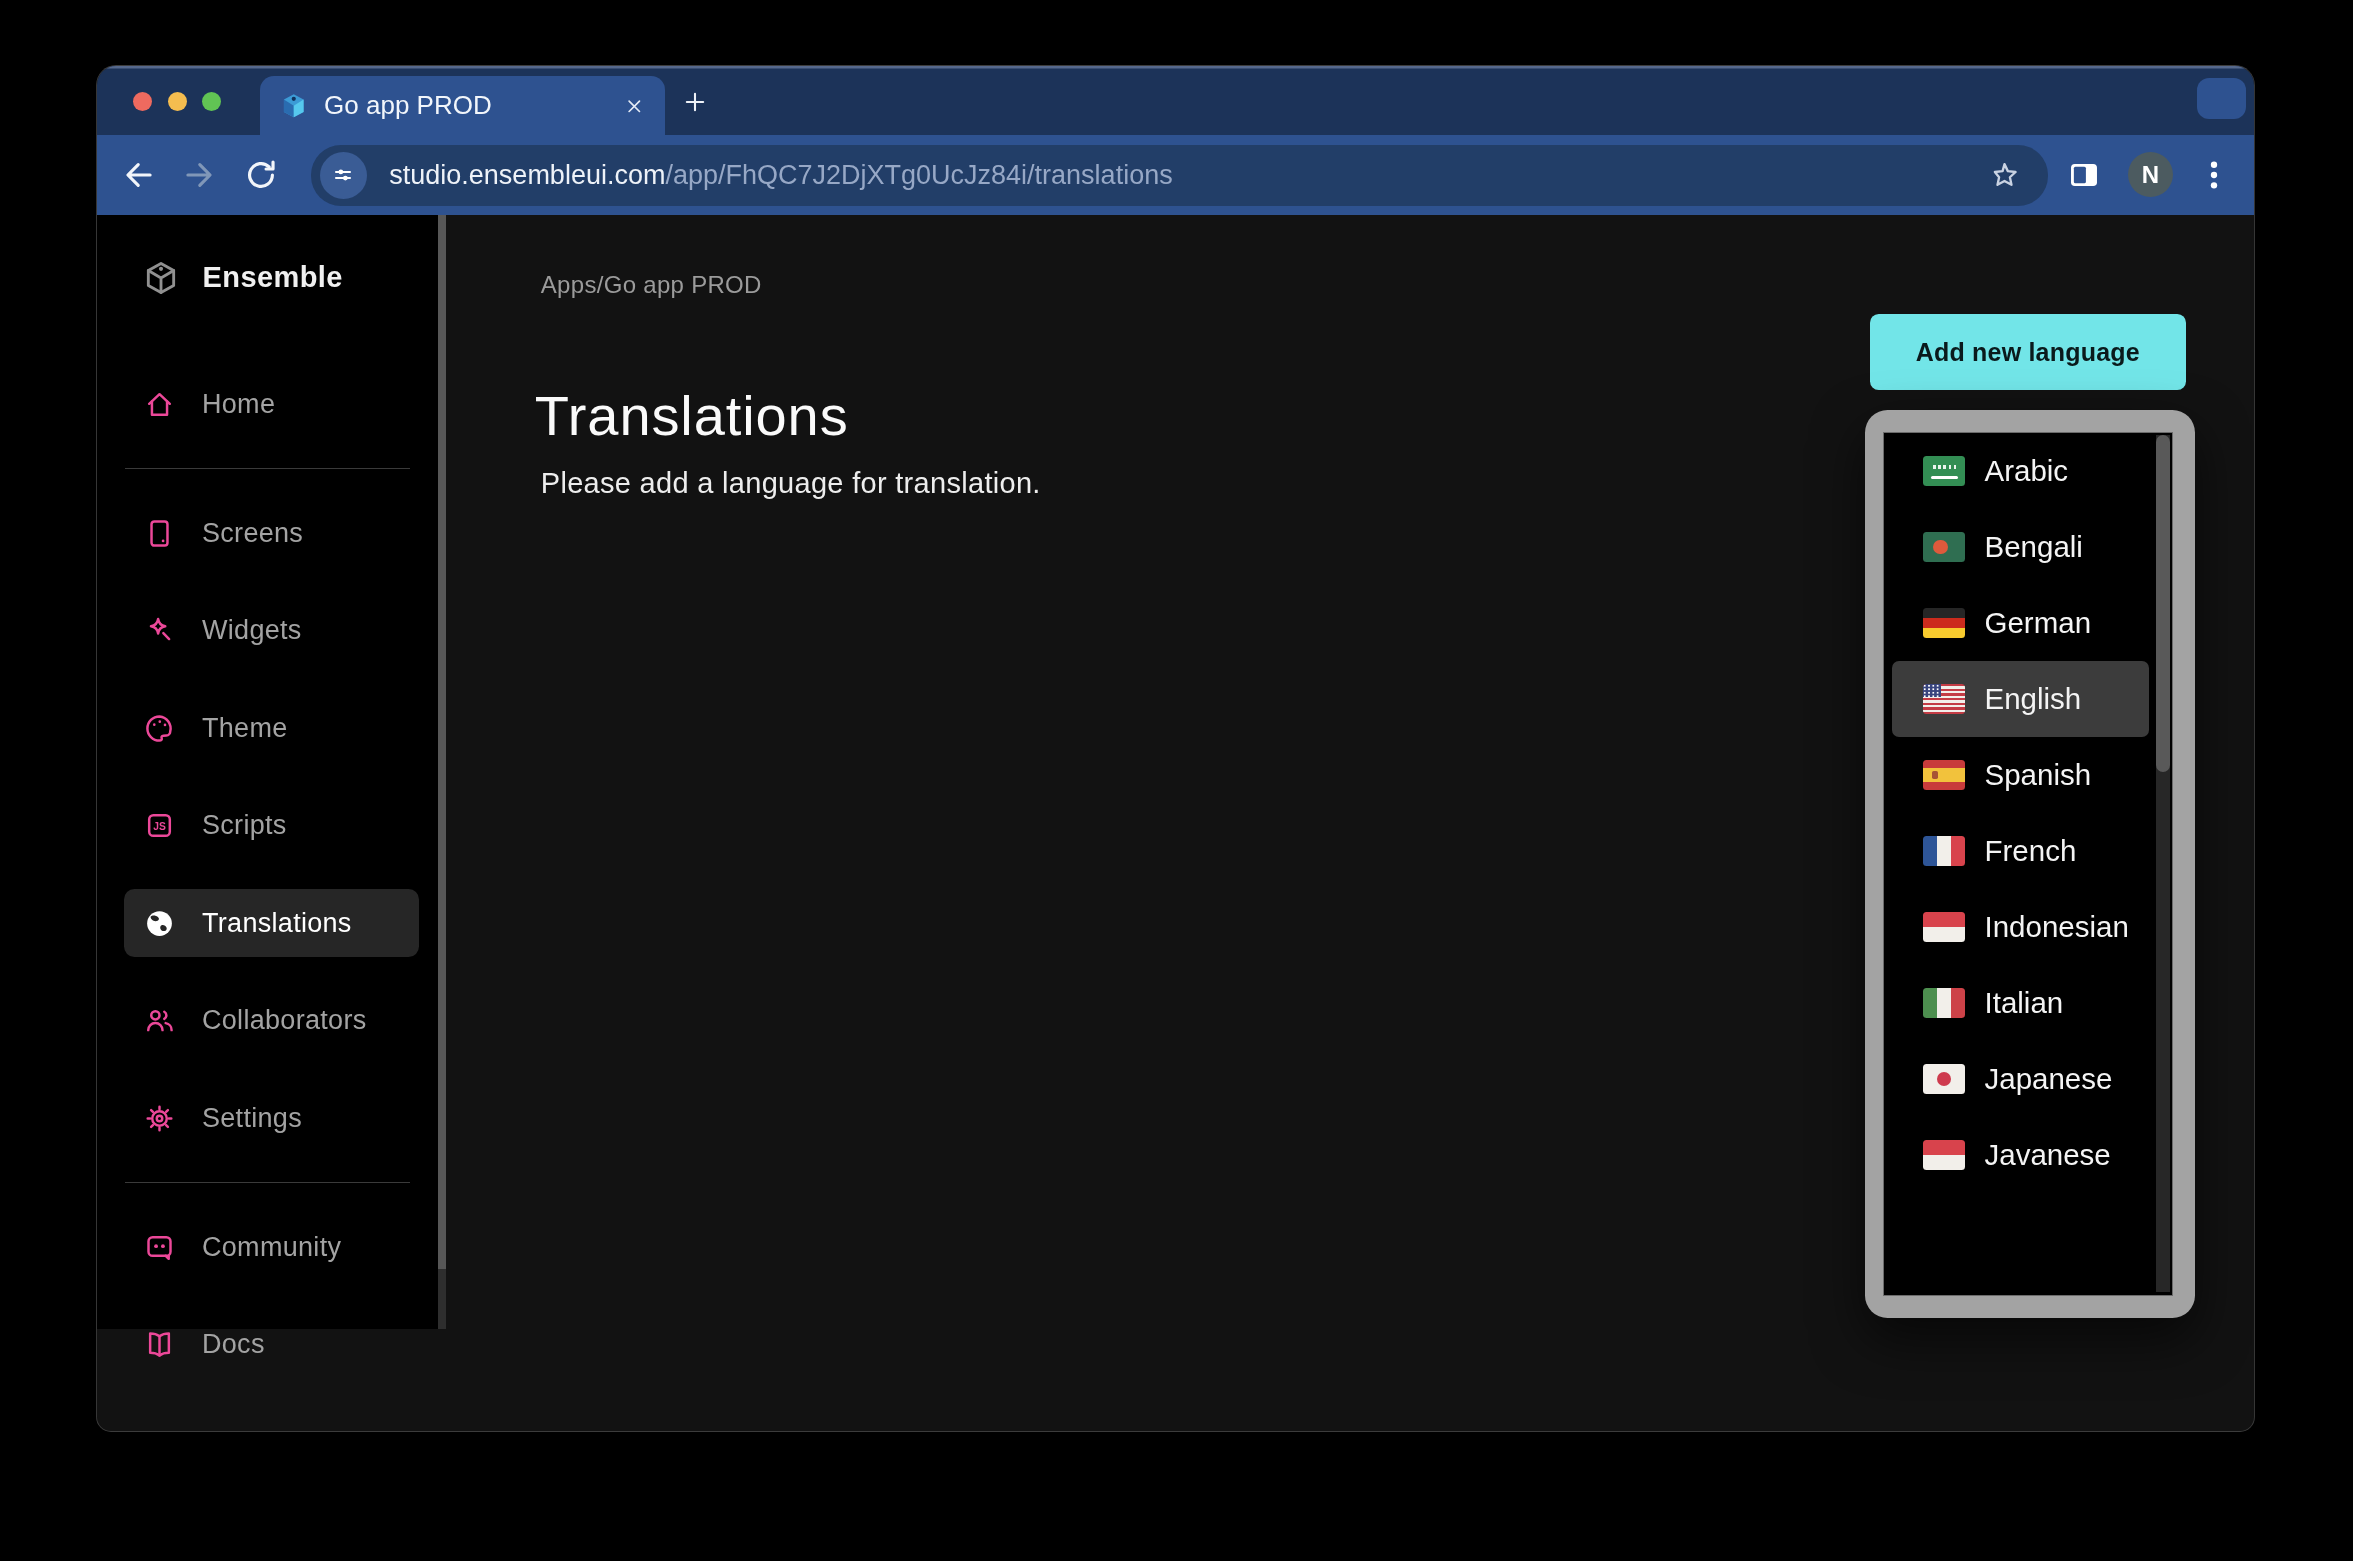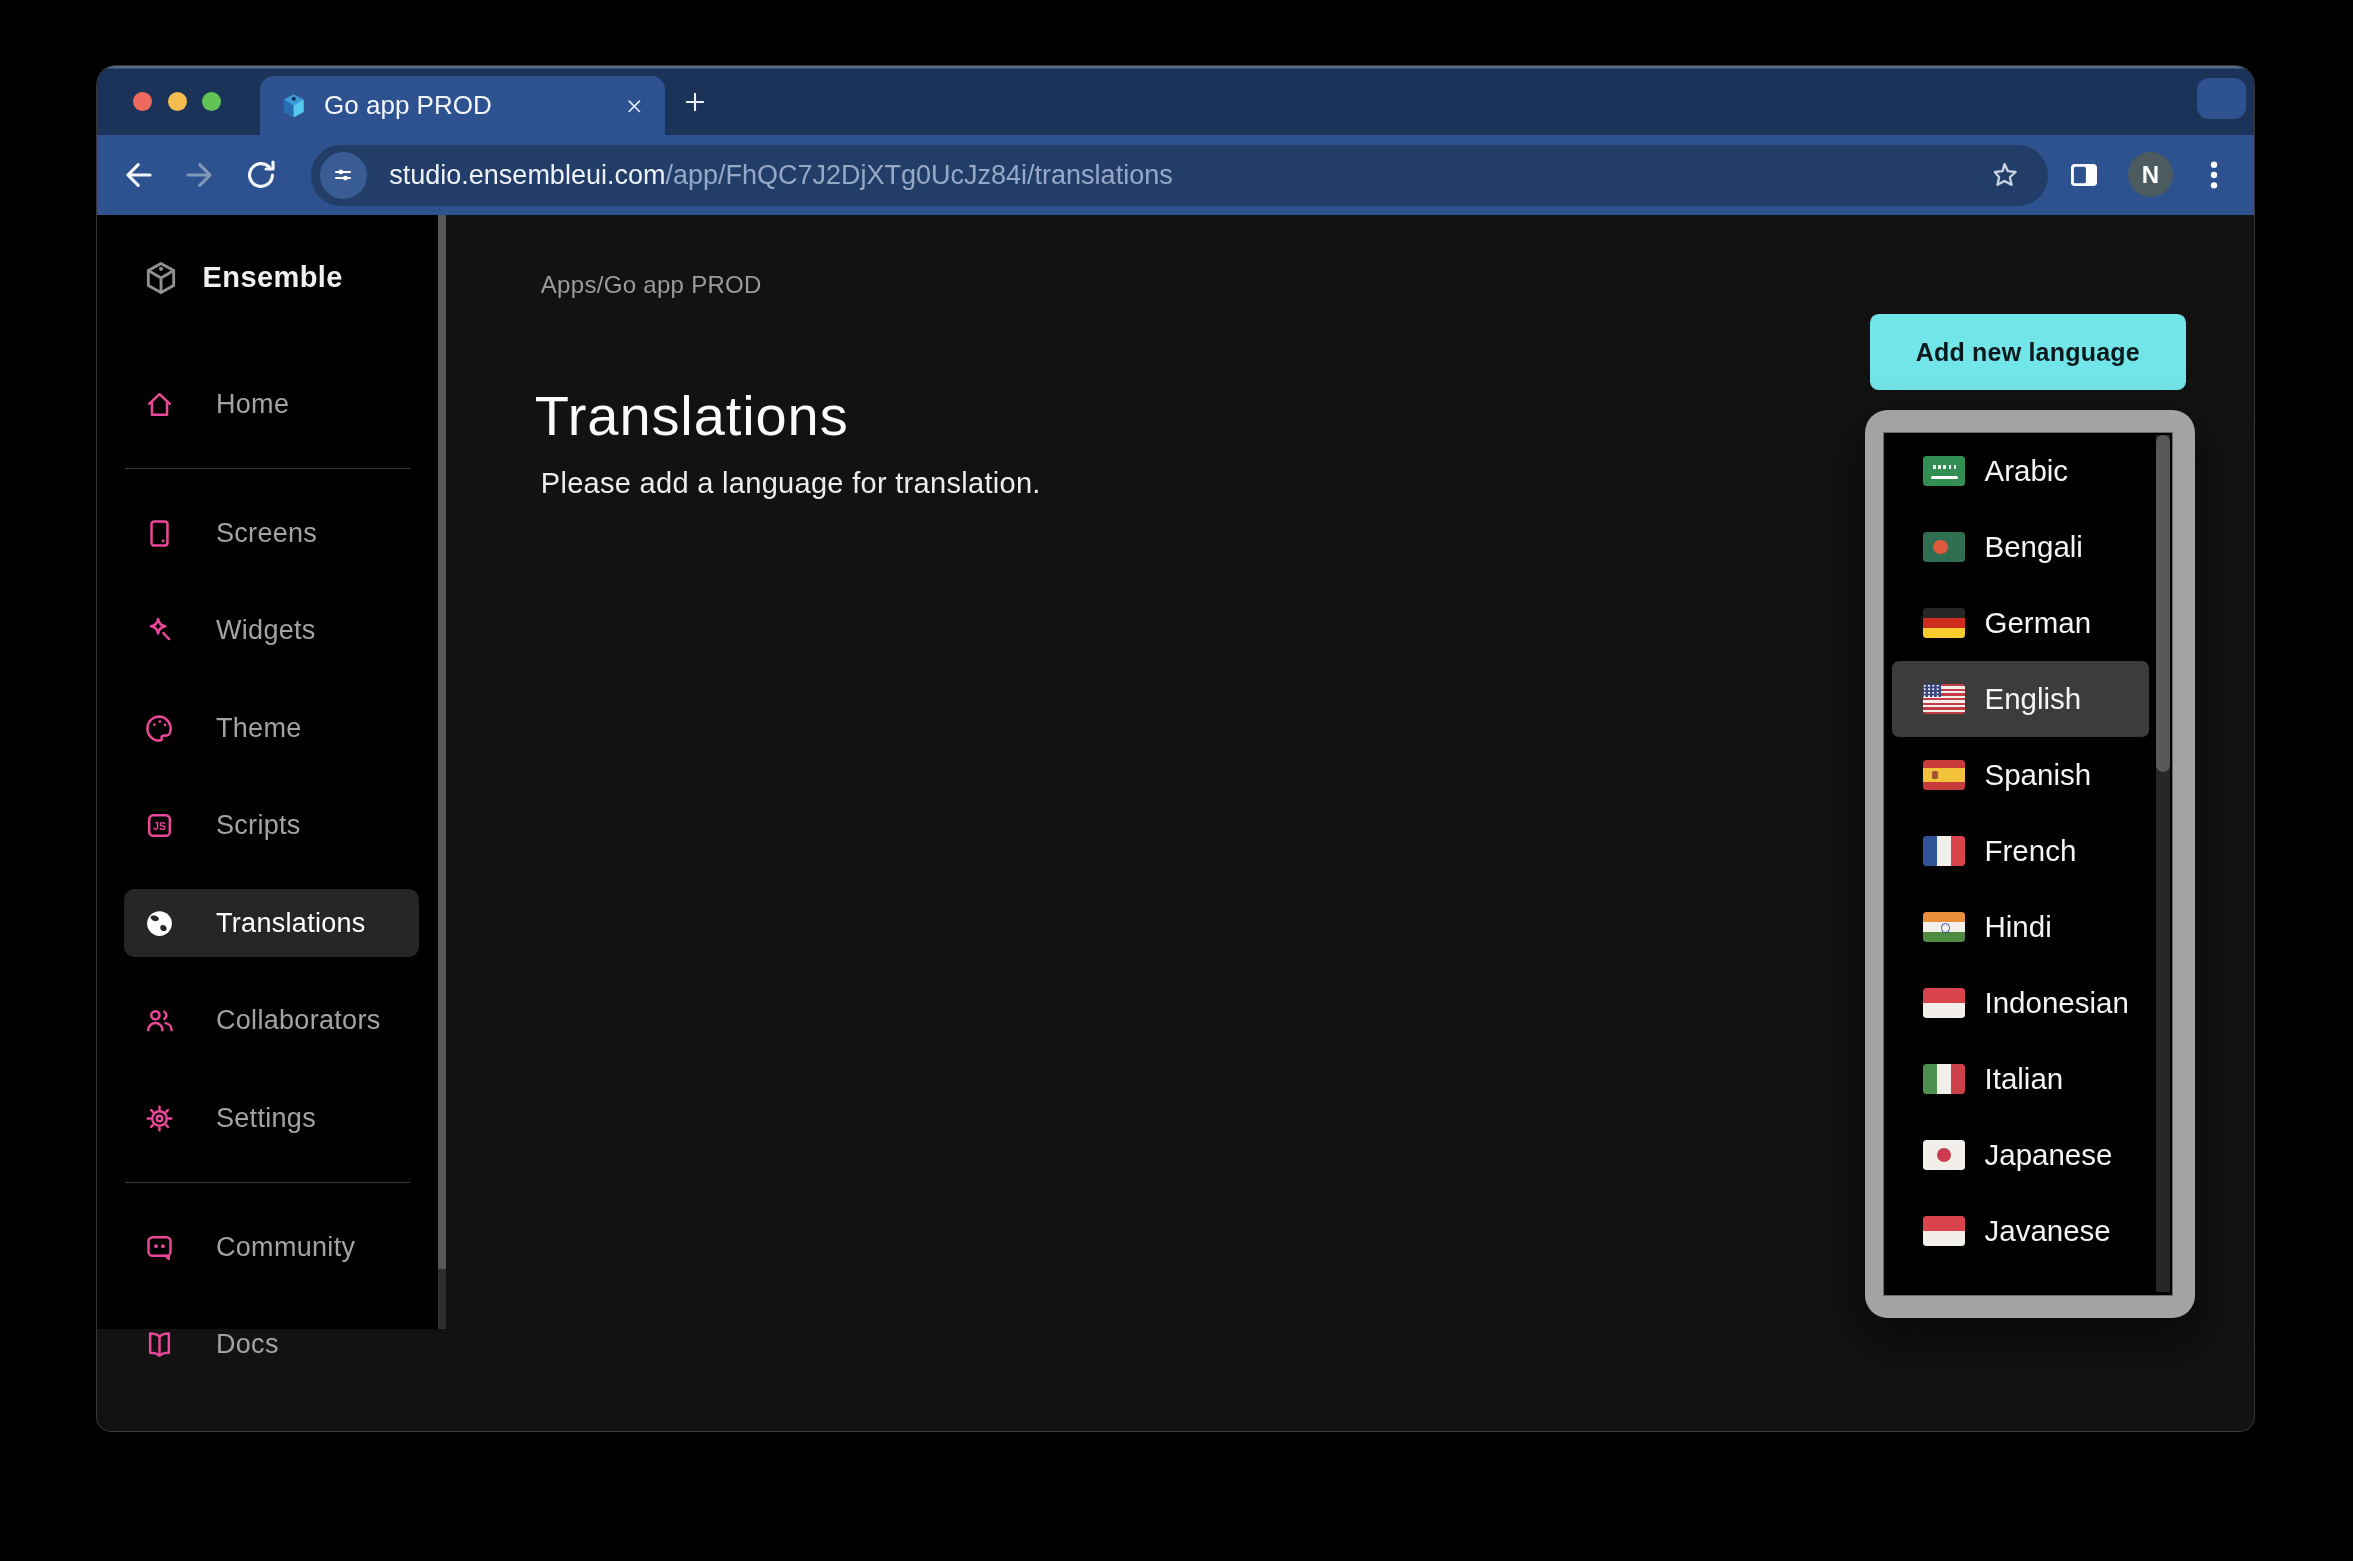--- a/index.html
+++ b/index.html
@@ -50,21 +50,21 @@
   .side-scroll{width:7.8px;flex:none;background:#2E2E2E;position:relative;}
   .side-thumb{position:absolute;left:0;top:0;width:7.8px;height:1054px;background:#575757;}
   .brand{display:flex;align-items:center;gap:22.6px;padding:40px 0 0 45px;height:85px;}
   .brand .icon svg{width:38px;height:38px;display:block;}
   .brand-label{font-size:29px;font-weight:600;color:#f0f0f0;letter-spacing:0.4px;}
   .side-list{padding-top:70px;}
   .side-item{height:68px;margin:0 19px 29.5px 27px;padding-left:19px;border-radius:10.4px;
              display:flex;align-items:center;gap:26px;cursor:pointer;}
   .side-item .icon{color:#ec4899;display:flex;}
   .side-item .icon svg{width:33px;height:33px;display:block;}
-  .side-item .label{font-size:27px;color:#A3A3A3;letter-spacing:0.3px;white-space:nowrap;margin-left:14px;}
+  .side-item .label{font-size:27px;color:#A3A3A3;letter-spacing:0.3px;white-space:nowrap;}
   .side-item.active{background:#262626;}
   .side-item.active .label{color:#fff;}
   .side-item.active .icon{color:#fff;}
   .side-divider{height:1.7px;background:#3A3A3A;margin:0 28px 30px 28px;}
   
   .main{flex:1;position:relative;background:#121212;}
   .breadcrumb{position:absolute;left:95px;top:56px;display:flex;
               font-size:24px;color:#9B9B9B;letter-spacing:0.3px;}
   .crumb-link{cursor:pointer;}
   .page-title{position:absolute;left:89px;top:130px;font-size:56px;font-weight:400;
@@ -345,24 +345,20 @@
               </div>
               <div class="lang-item">
                 <span class="flag flag-es"></span>
                 <span class="lang-label">Spanish</span>
               </div>
               <div class="lang-item">
                 <span class="flag flag-fr"></span>
                 <span class="lang-label">French</span>
               </div>
               <div class="lang-item">
-                <span class="flag flag-in"></span>
-                <span class="lang-label">Hindi</span>
-              </div>
-              <div class="lang-item">
                 <span class="flag flag-id"></span>
                 <span class="lang-label">Indonesian</span>
               </div>
               <div class="lang-item">
                 <span class="flag flag-it"></span>
                 <span class="lang-label">Italian</span>
               </div>
               <div class="lang-item">
                 <span class="flag flag-jp"></span>
                 <span class="lang-label">Japanese</span>

